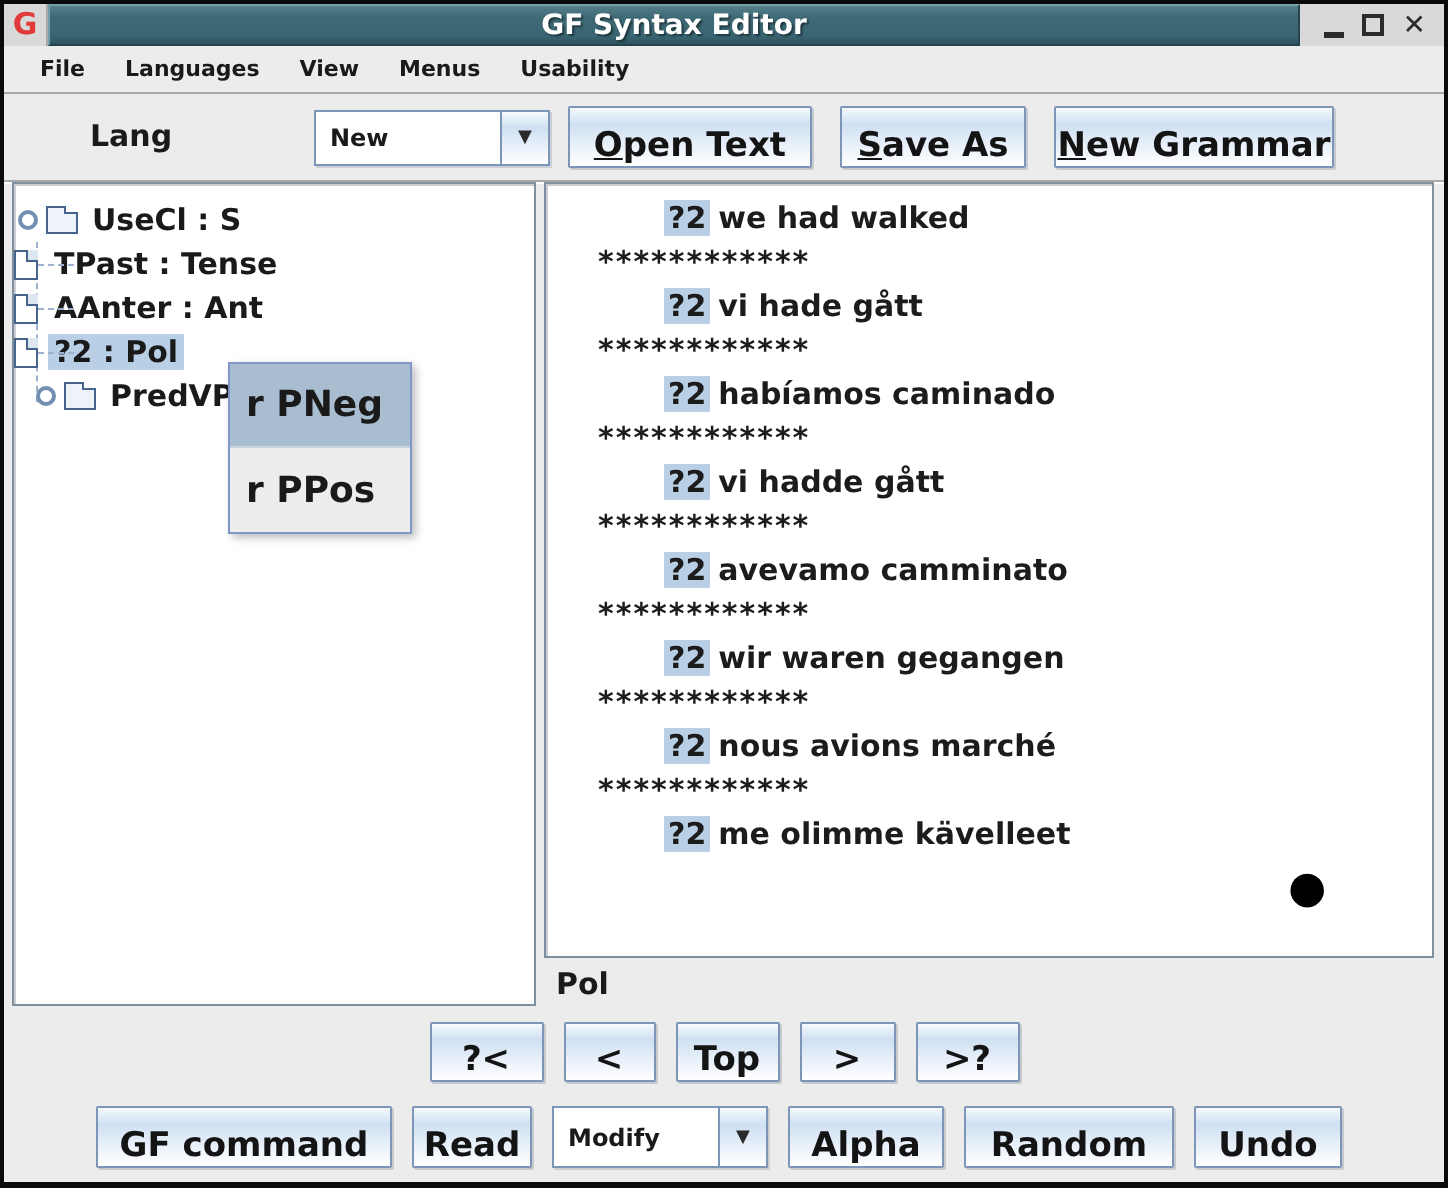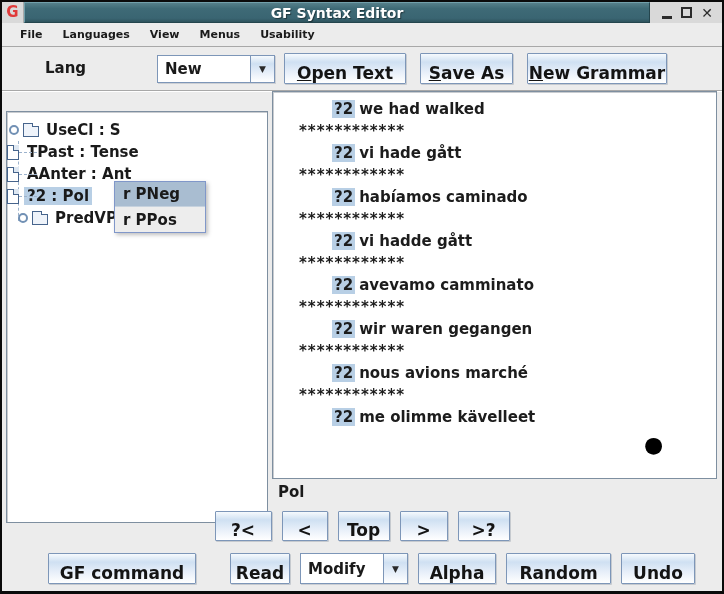--- a/index.html
+++ b/index.html
@@ -39,31 +39,31 @@
     display:flex; align-items:flex-end; justify-content:center;
     box-shadow:1px 1px 0 rgba(130,140,155,.35);
   }
   .btn u{ text-decoration:underline; }
   .tb-btn{ position:absolute; top:6px; height:31px; }
   .open-text{ left:282px; width:122px; }
   .save-as{ left:418px; width:93px; }
   .new-grammar{ left:525px; width:140px; }
   .combo{ display:flex; align-items:stretch; border:1px solid #7d96b8; background:#fff;
     box-shadow:1px 1px 0 rgba(130,140,155,.3); }
-  .combo-value{ flex:1; display:flex; align-items:center; padding-left:7px; font-size:15px; }
+  .combo-value{ flex:1; display:flex; align-items:center; padding-left:7px; font-size:12px; }
   .combo-arrow{ width:24px; display:flex; align-items:center; justify-content:center;
     border-left:1px solid #7d96b8;
     background:linear-gradient(180deg,#f6fafd 0%,#cfe0f2 30%,#e7eff9 65%,#ffffff 100%);
     font-size:9px; color:#2a2a2a; }
   .lang-combo{ position:absolute; left:155px; top:8px; width:118px; height:28px; }
   
   .main{ position:relative; height:501px; background:#ececec; box-shadow:inset 0 1px 0 #fff; }
   .panel{ position:absolute; background:#fff; border:1px solid #7e8fa0;
     box-shadow:inset 1px 1px 0 #c9ccd0; }
-  .tree-panel{ left:4px; top:0; width:262px; height:412px;margin-top:20px; }
+  .tree-panel{ left:4px; top:0; width:262px; height:412px; }
   .text-panel{ left:270px; top:0; width:445px; height:388px; overflow:hidden; }
   
   .tree{ position:relative; padding-top:7px; font-size:15px; }
   .tree-row{ height:22px; display:flex; align-items:center; position:relative; }
   .t-label{ white-space:nowrap; padding:0 3px; }
   .t-label.selected{ background:#b8cfe5; }
   .expander{ width:10px; height:10px; border-radius:50%; border:2px solid #7190b4;
     background:#fff; flex:0 0 auto; }
   .folder{ width:16px; height:11px; border:1px solid #46648c; background:#eef3fa;
     position:relative; flex:0 0 auto; margin:2px 4px 0 4px; }
@@ -79,32 +79,32 @@
   .indent{ flex:0 0 auto; }
   
   .lin-wrap{ padding-top:6px; font-size:15px; color:#1c1c1c; position:relative; height:100%;padding-left:23px; }
   .lin-line{ height:22px; line-height:22px; white-space:nowrap; padding-left:36px; }
   .lin-sep{ padding-left:3px; letter-spacing:1px; }
   .focus-token{ background:#b8cfe5; padding:0 2px; margin-right:4px; }
   .dot-marker{ position:absolute; left:371px; top:342px; font-size:22px; line-height:22px; color:#000; }
   
   .popup{ position:absolute; left:112px; top:90px; width:92px; background:#ededed;
     border:1px solid #8097c9; box-shadow:2px 2px 4px rgba(0,0,0,.25); z-index:5; }
-  .popup-item{ height:25px; display:flex; align-items:center; padding-left:8px;
-    font-size:15px; cursor:pointer; }
+  .popup-item{ height:42px; display:flex; align-items:center; padding-left:8px;
+    font-size:18px; cursor:pointer; }
   .popup-item.selected{ background:#a9bdd1; border-bottom:1px solid #c6d2de; }
   
   .pol-label{ position:absolute; left:276px; top:392px; font-size:15px; }
   .nav-row{ position:absolute; left:0; right:0; top:420px; height:30px;
     display:flex; justify-content:center; gap:10px; }
   .nav-btn{ height:30px; }
   .nb-0{ width:57px; } .nb-1{ width:46px; } .nb-2{ width:52px; } .nb-3{ width:48px; } .nb-4{ width:52px; }
   
   .bottom-row{ position:absolute; left:46px; top:462px; height:31px; display:flex; gap:10px; }
-  .bb-gf{ width:148px; height:31px; } .bb-read{ width:60px; height:31px;margin-left:24px; }
+  .bb-gf{ width:148px; height:31px; } .bb-read{ width:60px; height:31px; }
   .modify-combo{ width:108px; height:31px; }
   .bb-alpha{ width:78px; height:31px; } .bb-random{ width:105px; height:31px; } .bb-undo{ width:74px; height:31px; }
 </style>
 </head>
 <body>
 
 <div class="window">
 
   <div class="titlebar-row">
     <div class="logo-box">

